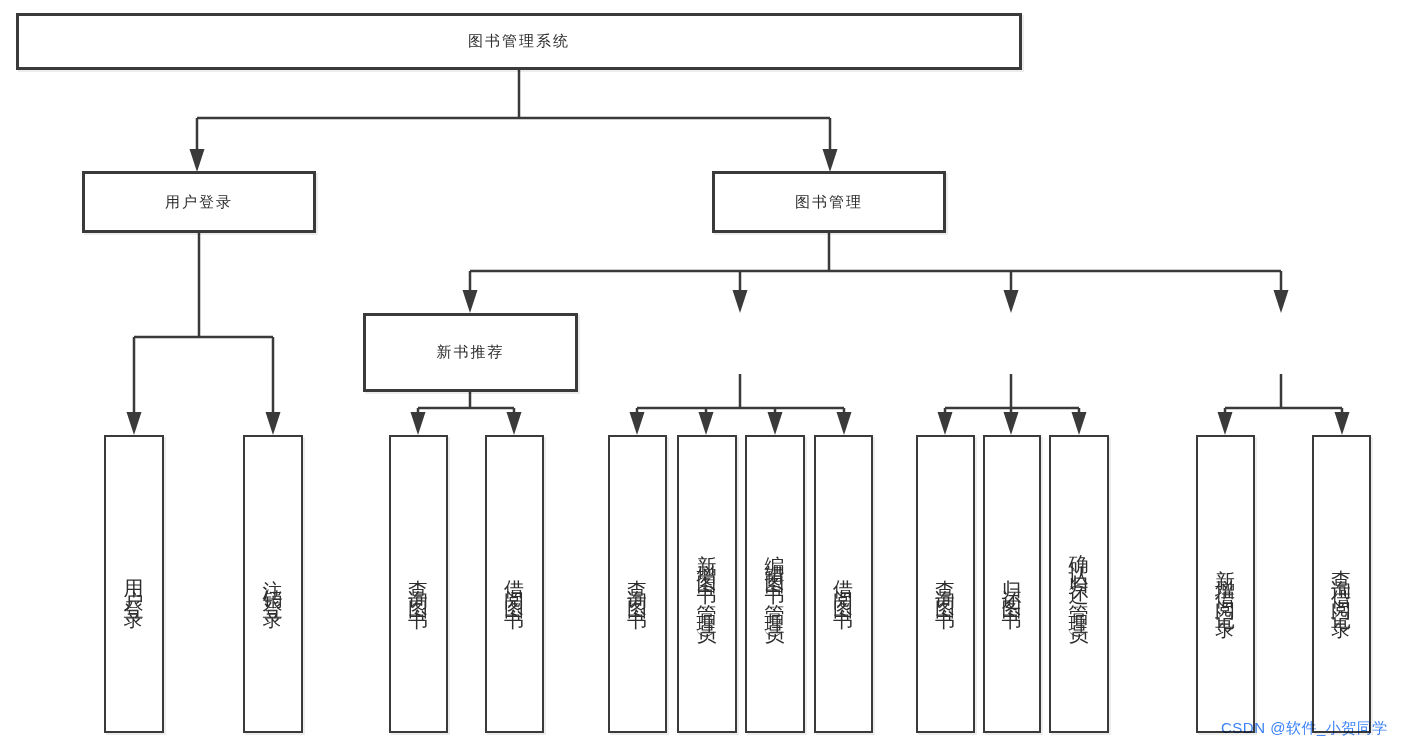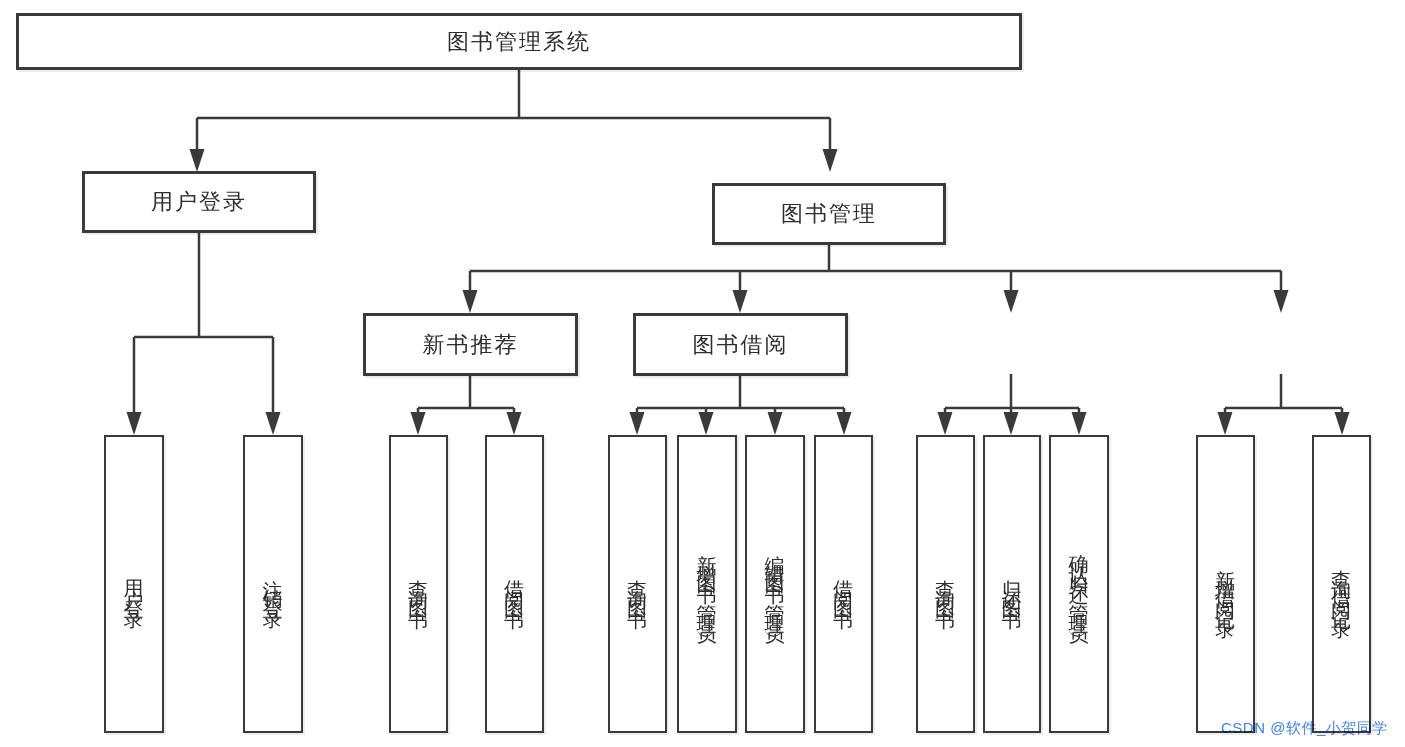--- a/index.html
+++ b/index.html
@@ -13,24 +13,24 @@
   .box{
     position:absolute;
     box-sizing:border-box;
     background:#ffffff;
     border:3px solid #3a3a3a;
     display:flex;align-items:center;justify-content:center;
     color:#2d2d2d;
     box-shadow:2px 2px 0 rgba(0,0,0,0.07);
     z-index:2;
   }
-  .hbox{font-size:22px;letter-spacing:2px;white-space:nowrap;}
+  .hbox{font-size:15px;letter-spacing:2px;white-space:nowrap;}
   .root{left:16px;top:13px;width:1006px;height:57px;}
   .lvl2{top:171px;width:234px;height:62px;}
-  .sec{top:313px;width:215px;height:63px;}
+  .sec{top:313px;width:215px;height:79px;}
   .vbox{top:435px;height:298px;border-width:2.5px;}
   .vbox span{
     writing-mode:vertical-rl;
     text-orientation:mixed;
     font-size:20px;
     letter-spacing:10px;
     line-height:1.1;
     color:#2d2d2d;
   }
   .connector-layer{
@@ -95,29 +95,26 @@
     </g>
   </svg>
 
   <div class="box hbox root">
     <span>图书管理系统</span>
   </div>
 
   <div class="box hbox lvl2" style="left:82px;">
     <span>用户登录</span>
   </div>
-  <div class="box hbox lvl2" style="left:712px;margin-top:12px;">
+  <div class="box hbox lvl2" style="left:712px;">
     <span>图书管理</span>
   </div>
 
   <div class="box hbox sec" style="left:363px;">
     <span>新书推荐</span>
-  </div>
-  <div class="box hbox sec" style="left:633px;">
-    <span>图书借阅</span>
   </div>
 
   <div class="box vbox" style="left:104px;width:60px;">
     <span>用户登录</span>
   </div>
   <div class="box vbox" style="left:243px;width:60px;">
     <span>注销登录</span>
   </div>
 
   <div class="box vbox" style="left:389px;width:59px;">

